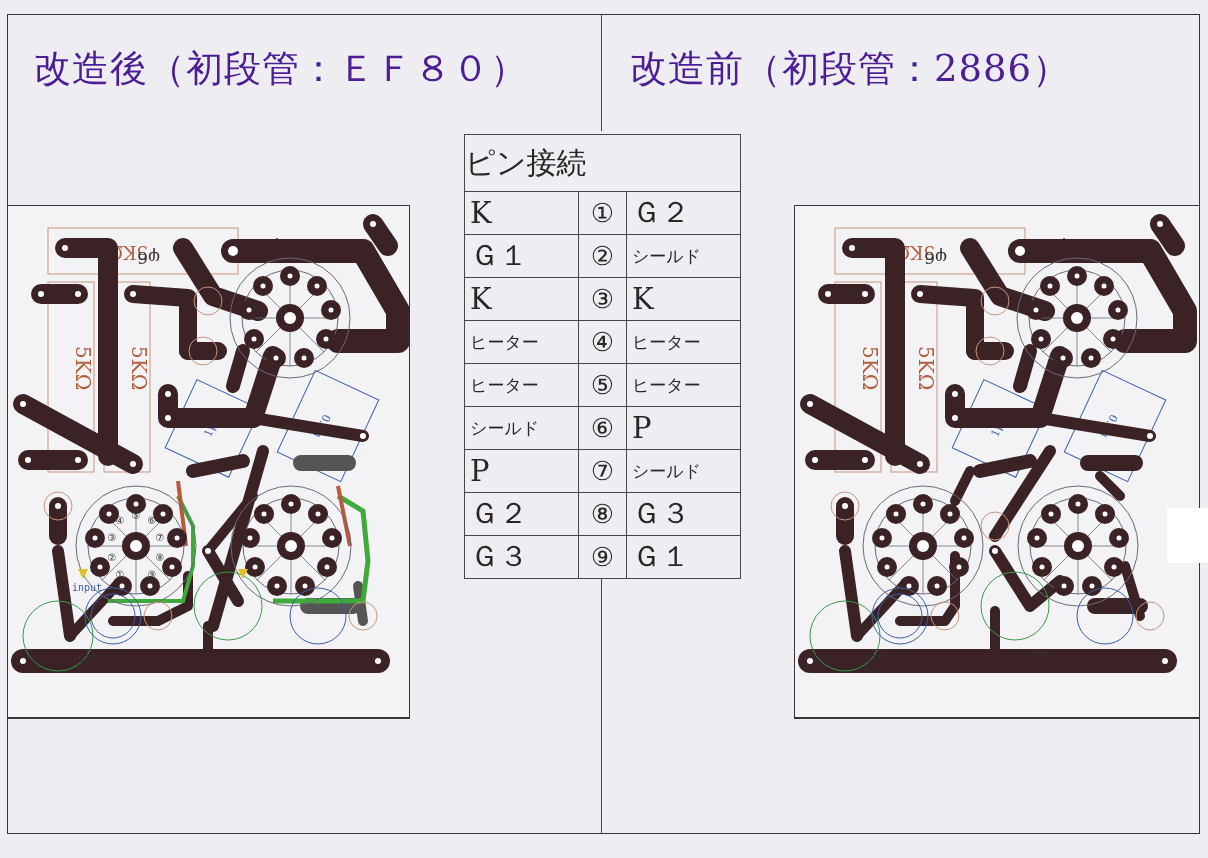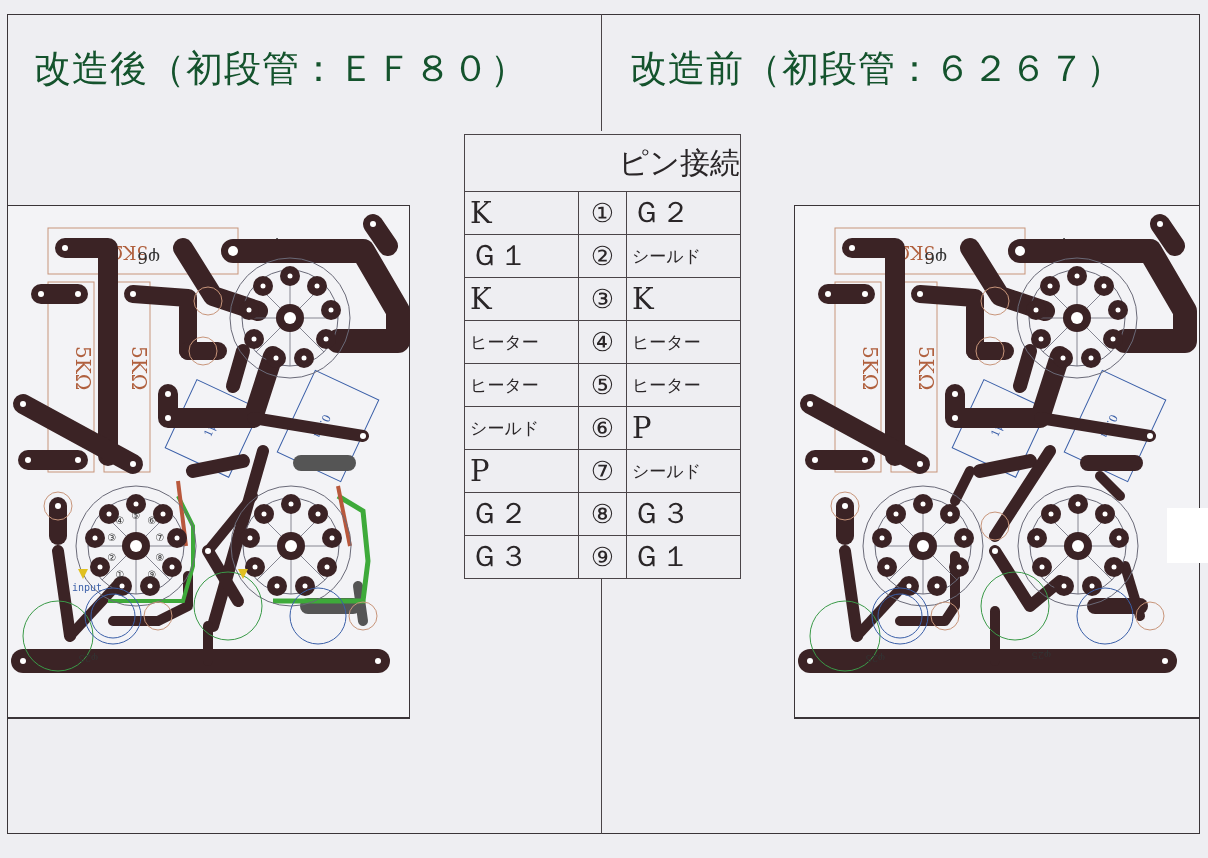--- a/index.html
+++ b/index.html
@@ -10,21 +10,21 @@
     color: #2a2628;
   }
   .sheet {
     position: absolute; left: 7px; top: 14px; width: 1193px; height: 820px;
     border: 1.5px solid #3a3438; box-sizing: border-box;
   }
   .divider-v { position: absolute; left: 601px; top: 14px; width: 1px; height: 117px; background: #4a4448; }
   .divider-v2 { position: absolute; left: 601px; top: 578px; width: 1px; height: 256px; background: #4a4448; }
   .title {
     position: absolute; top: 44px; font-size: 37px; letter-spacing: 1px;
-    color: #14532d; white-space: nowrap;
+    color: #4c1d95; white-space: nowrap;
   }
   .title.left { left: 34px; }
   .title.right { left: 630px; }
 
   .board {
     position: absolute; border: 1.5px solid #3a3438; box-sizing: border-box; background: #f3f3f6;
   }
   .board.left { left: 7px; top: 205px; width: 403px; height: 513px; }
   .board.right { left: 794px; top: 205px; width: 406px; height: 513px; }
   .board svg { position: absolute; left: 0; top: 0; }
@@ -35,34 +35,34 @@
 
   .white-patch { position: absolute; left: 1167px; top: 508px; width: 41px; height: 55px; background: #ffffff; }
 
   table.pins {
     position: absolute; left: 464px; top: 134px; width: 277px;
     border-collapse: collapse; background: #eeeef2;
   }
   table.pins td, table.pins th {
     border: 1.3px solid #4a4448; padding: 0; height: 42px; vertical-align: middle;
   }
-  table.pins th { height: 56px; font-weight: normal; font-size: 30px; text-align: right; }
+  table.pins th { height: 56px; font-weight: normal; font-size: 30px; text-align: left; }
   td.name { width: 112px; padding-left: 5px !important; font-size: 29px; }
   td.num { width: 48px; text-align: center; font-size: 26px; }
   td.name.small { font-size: 17px; font-family: Liberation Mono, monospace; }
 </style>
 </head>
 <body>
 
 <div class="sheet"></div>
 <div class="divider-v"></div>
 <div class="divider-v2"></div>
 
 <div class="title left">改造後（初段管：ＥＦ８０）</div>
-<div class="title right">改造前（初段管：６２６７）</div>
+<div class="title right">改造前（初段管：2886）</div>
 
 <div class="board left">
   <svg width="403" height="513" viewBox="0 0 403 513">
     <defs>
       <g id="socket">
         <circle r="60" fill="none" stroke="#6a6a78" stroke-width="1"></circle>
         <circle r="48" fill="none" stroke="#6a6a78" stroke-width="1"></circle>
         <g stroke="#6a6a78" stroke-width="0.8">
           <line x1="0" y1="-48" x2="0" y2="48"></line>
           <line x1="-48" y1="0" x2="48" y2="0"></line>

